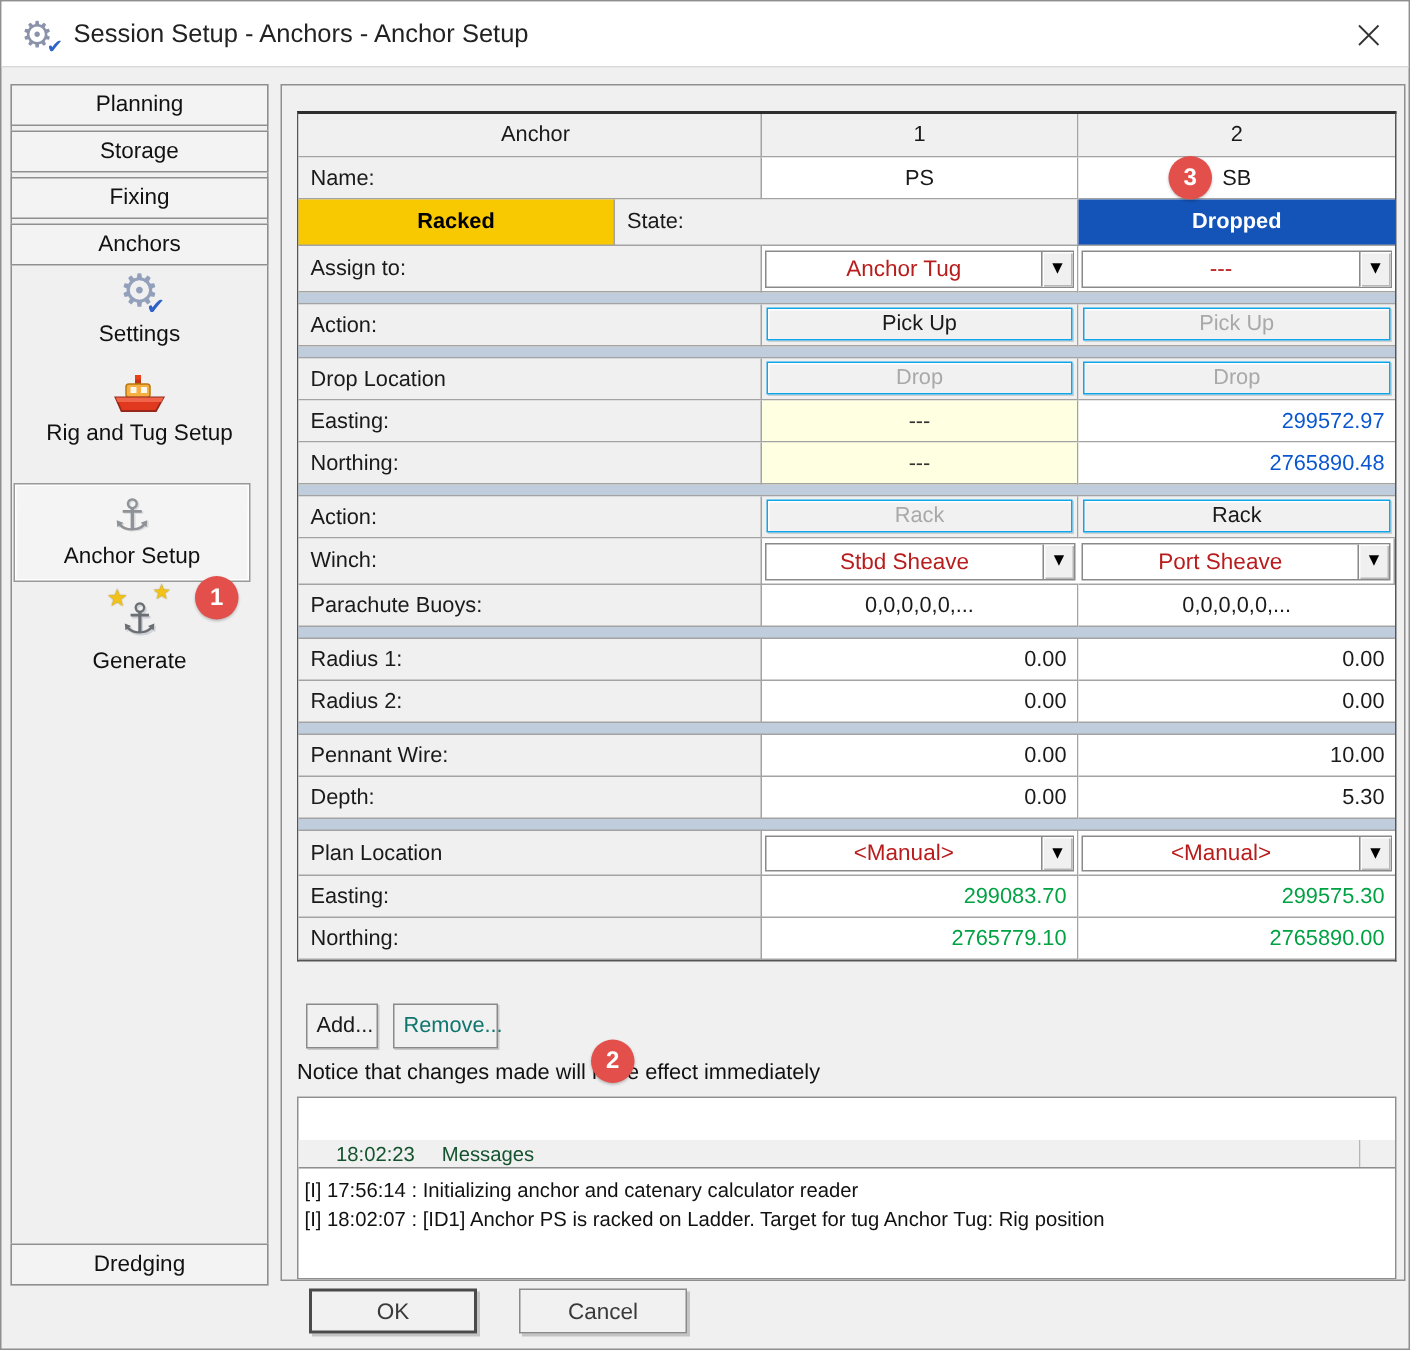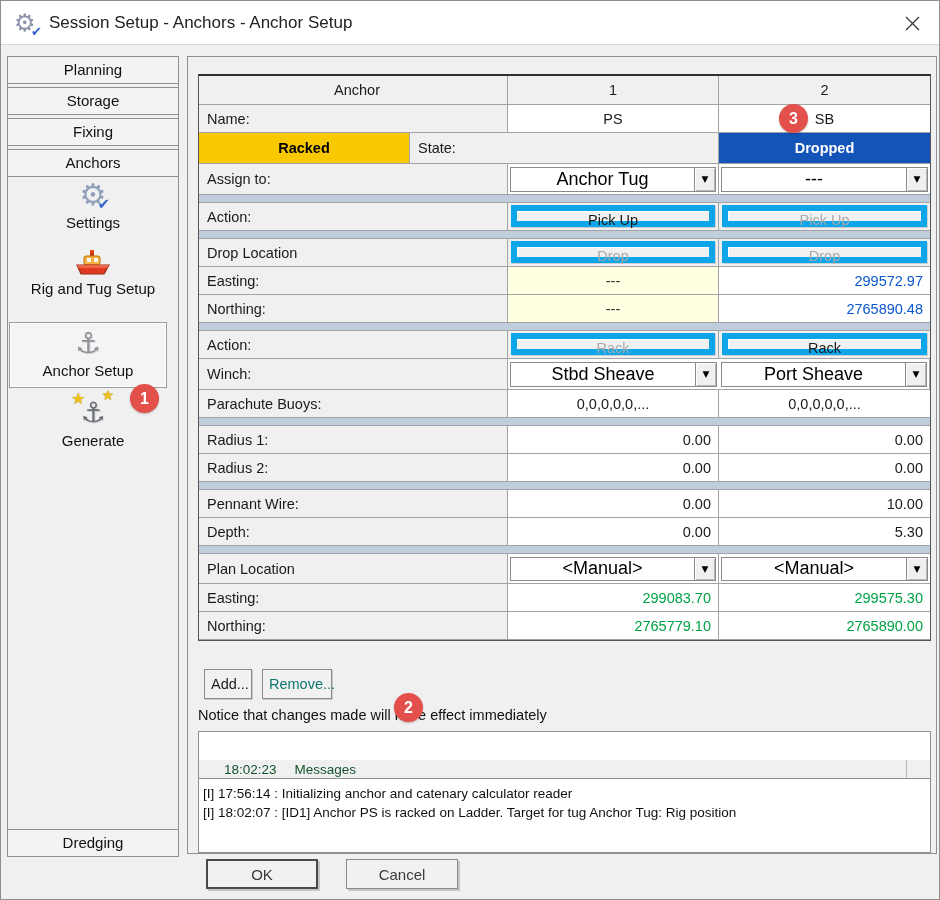--- a/index.html
+++ b/index.html
@@ -70,27 +70,27 @@
   .pale{background:#ffffe1;color:#333;}
   .bold{font-weight:bold;}
   .gold{background:#f8c800;color:#000;}
   .bluedrop{background:#1453b8;color:#ffffff;}
   .txt-blue{color:#0b57d0;}
   .txt-green{color:#00a244;}
   .sep{height:8px;background:#bfcddc;border-bottom:1px solid #a3a3a3;}
   
   .btncell{padding:0;}
   .cellbtn{width:calc(100% - 6px);height:calc(100% - 5px);margin:2px 3px 3px 3px;
-    background:#f1f1f1;border:6px solid #0ea5e9;box-shadow:inset 1px 1px 0 #ffffff,1px 1px 0 #cfcfcf;
+    background:#f1f1f1;border:1px solid #0ea5e9;box-shadow:inset 1px 1px 0 #ffffff,1px 1px 0 #cfcfcf;
     font-family:"Liberation Sans",sans-serif;font-size:14.5px;color:#1a1a1a;}
   .cellbtn.disabled{color:#a9a9a9;}
   
   .combo{display:flex;align-items:stretch;width:calc(100% - 4px);height:calc(100% - 5px);
     margin:2px;border:1px solid #8a8a8a;background:#fff;}
-  .combo-text{flex:1;display:flex;align-items:center;justify-content:center;font-size:18px;color:#000000;}
+  .combo-text{flex:1;display:flex;align-items:center;justify-content:center;font-size:15px;color:#b91c1c;}
   .combo-arrow{width:21px;background:#f0f0f0;border-left:1px solid #8a8a8a;
     box-shadow:inset 1px 1px 0 #fdfdfd,inset -1px -1px 0 #b7b7b7;
     display:flex;align-items:center;justify-content:center;}
   .combo-arrow::before{content:"▼";font-size:9px;color:#000;font-family:"DejaVu Sans",sans-serif;}
   
   .small-btn{position:absolute;height:30px;background:#f1f1f1;border:1px solid #8a8a8a;
     box-shadow:1px 1px 0 #c9c9c9;font-family:"Liberation Sans",sans-serif;font-size:14.5px;color:#1a1a1a;}
   .btn-add{left:16px;top:612px;width:48px;}
   .btn-remove{left:74px;top:612px;width:70px;color:#0f766e;}
   .notice{position:absolute;left:10px;top:650px;font-size:14.5px;color:#111;}

